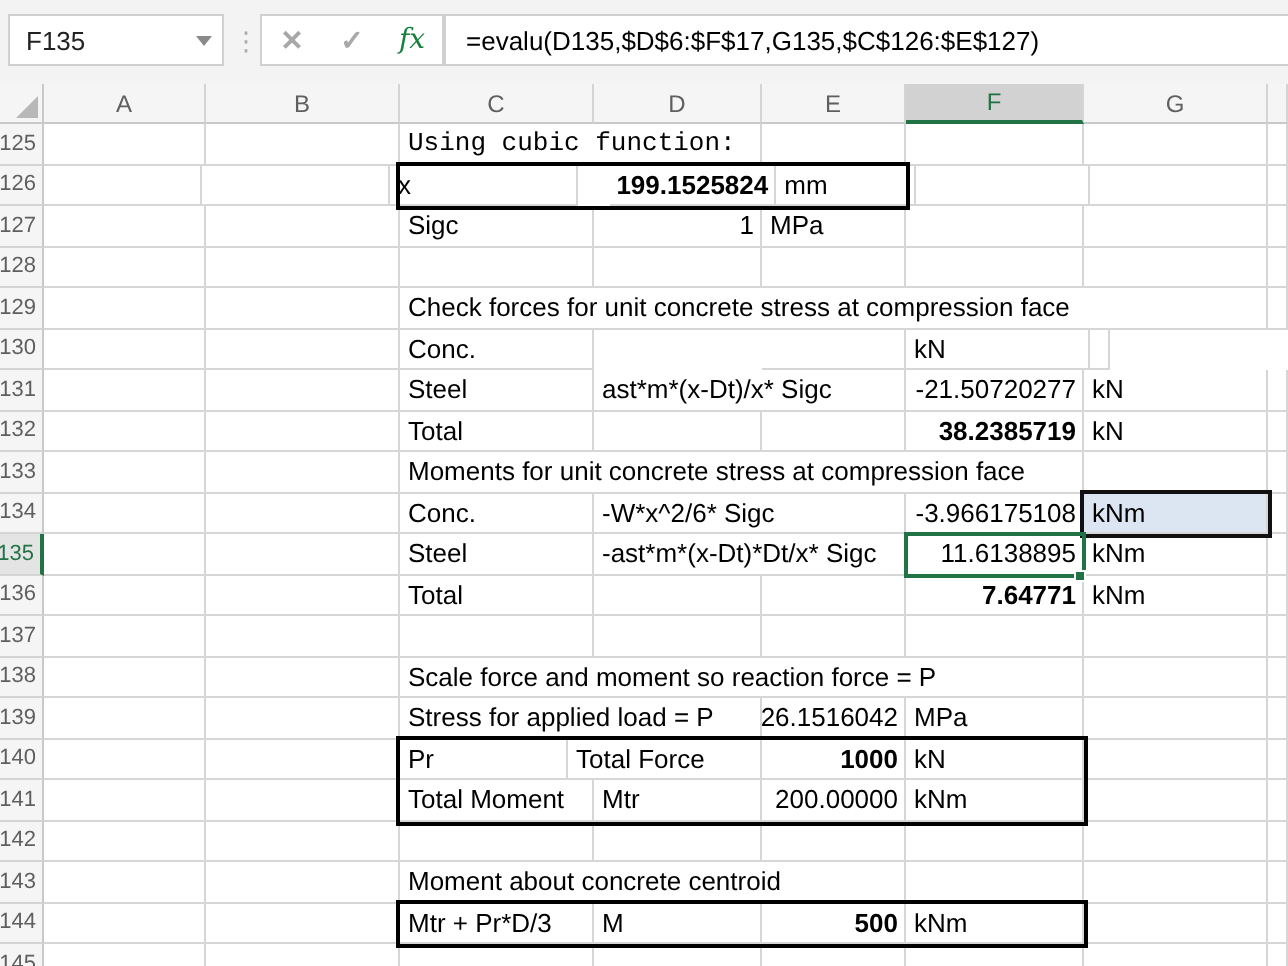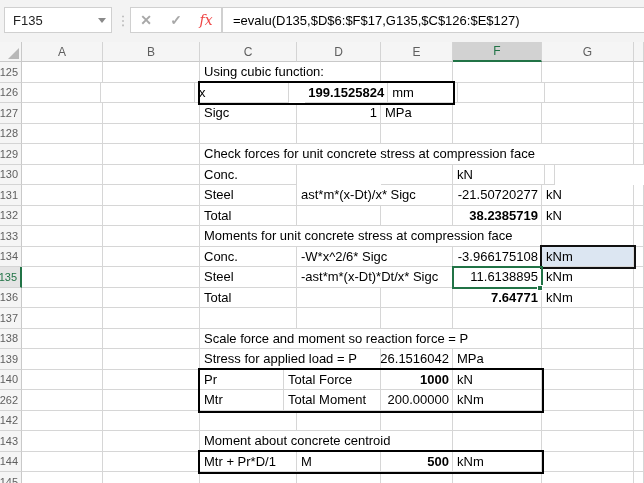--- a/index.html
+++ b/index.html
@@ -13,21 +13,21 @@
   .chromebox { position:absolute; top:7px; height:26px; background:#fff; border:1px solid #d0d0d0; }
   #namebox { left:4px; width:108px; display:flex; align-items:center; }
   #namebox .nb-text { flex:1; padding-left:8px; font-size:13px; color:#222; }
   #namebox .nb-arrow { width:18px; display:flex; align-items:center; justify-content:center; height:100%; cursor:pointer; }
   .tri-down { width:0; height:0; border-left:4px solid transparent; border-right:4px solid transparent; border-top:5px solid #8a8a8a; }
   #dots { position:absolute; left:117px; top:7px; height:26px; width:12px; display:flex; align-items:center; justify-content:center; color:#ababab; font-size:13px; letter-spacing:0; }
   #fbicons { left:130px; width:92px; display:flex; align-items:center; justify-content:space-around; }
   .fb-btn { width:26px; height:24px; display:flex; align-items:center; justify-content:center; cursor:pointer; }
   .icon-x { color:#a8a8a8; font-size:14px; font-weight:bold; }
   .icon-check { color:#a8a8a8; font-size:14px; font-weight:bold; }
-  .icon-fx { font-family:"DejaVu Serif", serif; font-style:italic; font-size:14px; color:#ef4444;text-align:center; }
+  .icon-fx { font-family:"DejaVu Serif", serif; font-style:italic; font-size:14px; color:#15803d;text-align:center; }
   #formulabox { left:222px; width:424px; display:flex; align-items:center; }
   #formulabox .formula-text { padding-left:10px; font-size:13px; color:#000; white-space:nowrap; overflow:hidden; }
   
   #colheaders { position:absolute; left:0; top:42px; width:644px; height:20px; display:flex; }
   .corner { width:22px; height:20px; background:#f5f5f5; border-right:1px solid #c9c9c9; border-bottom:1px solid #c9c9c9; position:relative; }
   .corner .tri { position:absolute; right:2px; bottom:2px; width:0; height:0; border-left:11px solid transparent; border-bottom:11px solid #b8b8b8; }
   .colhdr { height:20px; background:#f5f5f5; border-right:1px solid #d4d4d4; border-bottom:1px solid #c9c9c9;
             display:flex; align-items:center; justify-content:center; font-size:12px; color:#5f5f5f; cursor:pointer; }
   .colhdr.sel { background:#d2d2d2; color:#217346; border-bottom:2px solid #217346; }
   
@@ -87,21 +87,21 @@
       <div class="colhdr sel" style="width: 89px;">F</div>
       <div class="colhdr" style="width: 92px;">G</div>
       <div class="colhdr" style="width: 10px;"></div>
     </div>
 
   <div id="grid">
       <div class="row">
         <div class="rowhdr">125</div>
         <div class="cell" style="width: 81px;"></div>
         <div class="cell" style="width: 97px;"></div>
-        <div class="cell" style="width: 181px;">Using cubic function:</div>
+        <div class="cell" style="width: 181px; font-family: Liberation Mono, monospace;">Using cubic function:</div>
         <div class="cell" style="width: 72px;"></div>
         <div class="cell" style="width: 89px;"></div>
         <div class="cell" style="width: 92px;"></div>
         <div class="cell" style="width: 10px;"></div>
       </div>
       <div class="row">
         <div class="rowhdr">126</div>
         <div class="cell" style="width: 81px;"></div>
         <div class="cell" style="width: 97px;"></div>
         <div class="cell" style="width: 97px;">x</div>
@@ -244,25 +244,25 @@
         <div class="cell" style="width: 81px;"></div>
         <div class="cell" style="width: 97px;"></div>
         <div class="cell" style="width: 84px;">Pr</div>
         <div class="cell" style="width: 97px;">Total Force</div>
         <div class="cell right bold" style="width: 72px;">1000</div>
         <div class="cell" style="width: 89px;">kN</div>
         <div class="cell" style="width: 92px;"></div>
         <div class="cell" style="width: 10px;"></div>
       </div>
       <div class="row">
-        <div class="rowhdr">262</div>
-        <div class="cell" style="width: 81px;"></div>
-        <div class="cell" style="width: 97px;"></div>
+        <div class="rowhdr">141</div>
+        <div class="cell" style="width: 81px;"></div>
+        <div class="cell" style="width: 97px;"></div>
+        <div class="cell" style="width: 97px;">Total Moment</div>
         <div class="cell" style="width: 84px;">Mtr</div>
-        <div class="cell" style="width: 97px;">Total Moment</div>
         <div class="cell right" style="width: 72px;">200.00000</div>
         <div class="cell" style="width: 89px;">kNm</div>
         <div class="cell" style="width: 92px;"></div>
         <div class="cell" style="width: 10px;"></div>
       </div>
       <div class="row">
         <div class="rowhdr">142</div>
         <div class="cell" style="width: 81px;"></div>
         <div class="cell" style="width: 97px;"></div>
         <div class="cell" style="width: 97px;"></div>
@@ -278,21 +278,21 @@
         <div class="cell" style="width: 97px;"></div>
         <div class="cell" style="width: 253px;">Moment about concrete centroid</div>
         <div class="cell" style="width: 89px;"></div>
         <div class="cell" style="width: 92px;"></div>
         <div class="cell" style="width: 10px;"></div>
       </div>
       <div class="row">
         <div class="rowhdr">144</div>
         <div class="cell" style="width: 81px;"></div>
         <div class="cell" style="width: 97px;"></div>
-        <div class="cell" style="width: 97px;">Mtr + Pr*D/1</div>
+        <div class="cell" style="width: 97px;">Mtr + Pr*D/3</div>
         <div class="cell" style="width: 84px;">M</div>
         <div class="cell right bold" style="width: 72px;">500</div>
         <div class="cell" style="width: 89px;">kNm</div>
         <div class="cell" style="width: 92px;"></div>
         <div class="cell" style="width: 10px;"></div>
       </div>
       <div class="row">
         <div class="rowhdr">145</div>
         <div class="cell" style="width: 81px;"></div>
         <div class="cell" style="width: 97px;"></div>

